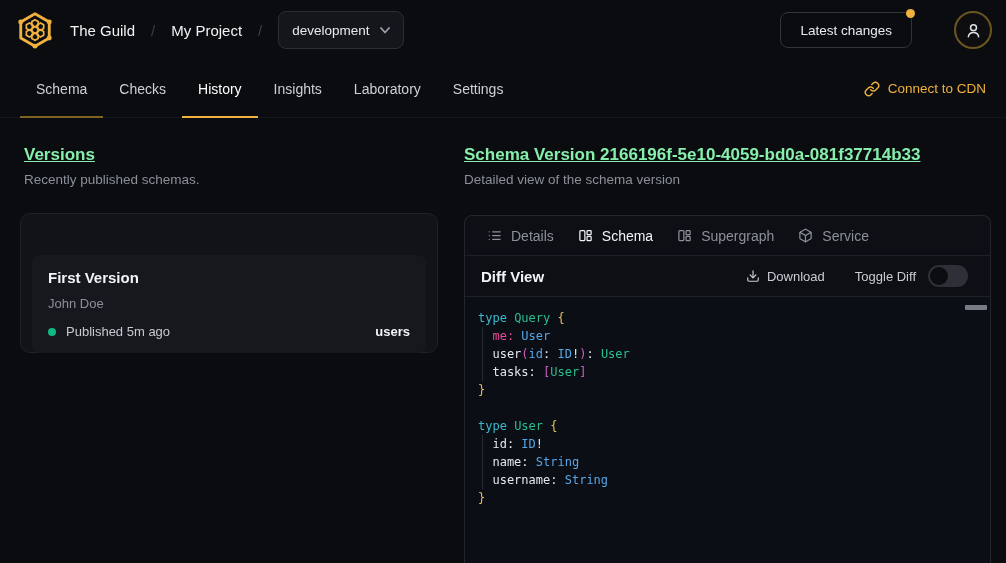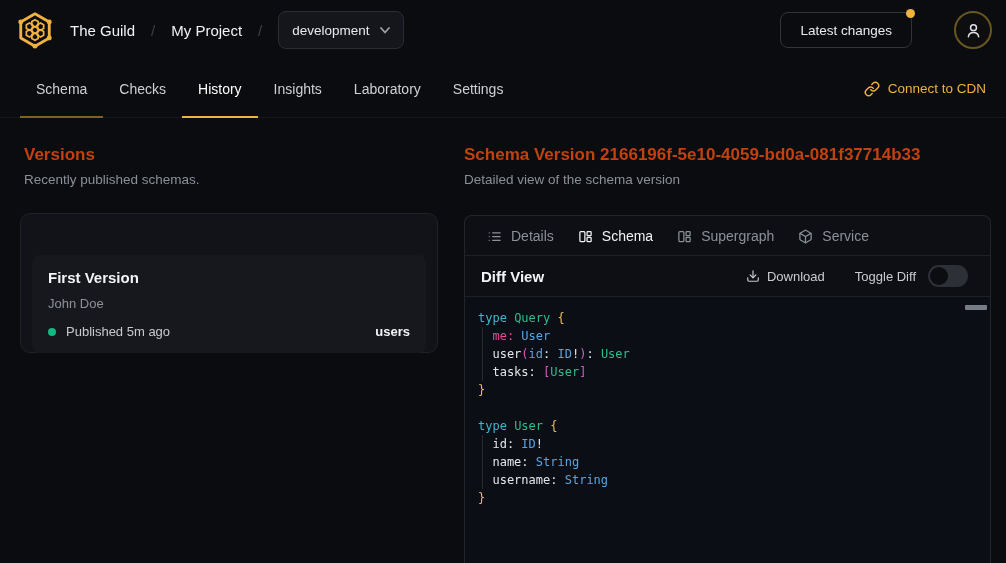--- a/index.html
+++ b/index.html
@@ -44,35 +44,35 @@
   .nav{position:absolute;top:60px;left:0;right:0;height:58px;display:flex;align-items:stretch;padding:0 20px;border-bottom:1px solid #14171d;}
   .nav-tabs{display:flex;align-items:stretch;}
   .nav-tab{position:relative;display:flex;align-items:center;padding:0 16px;font-size:14px;color:#cdd0d5;cursor:pointer;white-space:nowrap;}
   .nav-tab.active{color:#ffffff;}
   .tab-underline{position:absolute;left:0;right:0;bottom:-1px;height:2px;}
   .tab-underline.bright{background:var(--accent);}
   .tab-underline.dim{background:var(--underline-dim);}
   .connect-cdn{margin-left:auto;display:flex;align-items:center;gap:8px;color:var(--accent);font-size:13.5px;font-weight:500;cursor:pointer;}
   
   .versions-header{position:absolute;left:24px;top:145px;}
-  .section-title{font-size:17px;font-weight:700;color:#c2410c;}
+  .section-title{font-size:17px;font-weight:700;color:#86efac;text-decoration:underline;}
   .section-sub{margin-top:7px;font-size:13.5px;color:var(--muted);}
   .versions-card{position:absolute;left:20px;top:213px;width:418px;height:140px;background:#111318;border:1px solid #1e2127;border-radius:10px;padding:41px 11px 10px 11px;}
   .version-item{background:#16181e;border-radius:8px;padding:14px 16px;cursor:pointer;}
   .vi-name{font-size:15px;font-weight:600;color:#f2f3f5;}
   .vi-author{margin-top:10px;font-size:13px;color:var(--muted);}
   .vi-meta{margin-top:13px;display:flex;align-items:center;}
   .vi-dot{width:8px;height:8px;border-radius:50%;background:var(--green);margin-right:10px;flex:0 0 auto;}
   .vi-status{font-size:13px;color:#c6c9ce;}
   .vi-service{margin-left:auto;font-size:13px;font-weight:700;color:#f2f3f5;}
   
   .detail-header{position:absolute;left:464px;top:145px;width:528px;}
   .detail-panel{position:absolute;left:464px;top:215px;width:527px;height:348px;border:1px solid var(--border);border-bottom:none;border-radius:8px 8px 0 0;background:var(--panel-bg);display:flex;flex-direction:column;overflow:hidden;}
   .detail-tabs{height:40px;flex:0 0 auto;display:flex;align-items:center;gap:24px;padding:0 22px;border-bottom:1px solid var(--border-soft);}
-  .detail-tab{display:flex;align-items:flex-end;gap:9px;font-size:14px;color:var(--muted);cursor:pointer;}
+  .detail-tab{display:flex;align-items:center;gap:9px;font-size:14px;color:var(--muted);cursor:pointer;}
   .detail-tab.active{color:#f2f3f5;}
   .detail-tab svg{width:15px;height:15px;stroke:currentColor;fill:none;stroke-width:2;stroke-linecap:round;stroke-linejoin:round;}
   .diff-row{height:41px;flex:0 0 auto;display:flex;align-items:center;padding:0 22px 0 16px;border-bottom:1px solid var(--border-soft);}
   .diff-title{font-size:15px;font-weight:700;color:#f2f3f5;}
   .download-btn{margin-left:auto;display:flex;align-items:center;gap:7px;font-size:13px;color:var(--text-dim);cursor:pointer;}
   .download-btn svg{width:14px;height:14px;stroke:currentColor;fill:none;stroke-width:2;stroke-linecap:round;stroke-linejoin:round;}
   .toggle-label{margin-left:30px;font-size:13px;color:var(--text-dim);}
   .switch{margin-left:12px;width:40px;height:22px;border-radius:11px;background:#2d3036;position:relative;cursor:pointer;flex:0 0 auto;}
   .switch .knob{position:absolute;top:2px;left:2px;width:18px;height:18px;border-radius:50%;background:#0b0d11;}
   .code-area{flex:1;position:relative;background:var(--code-bg);padding:12px 13px;font-family:"DejaVu Sans Mono", monospace;font-size:12px;line-height:18px;overflow:hidden;}

